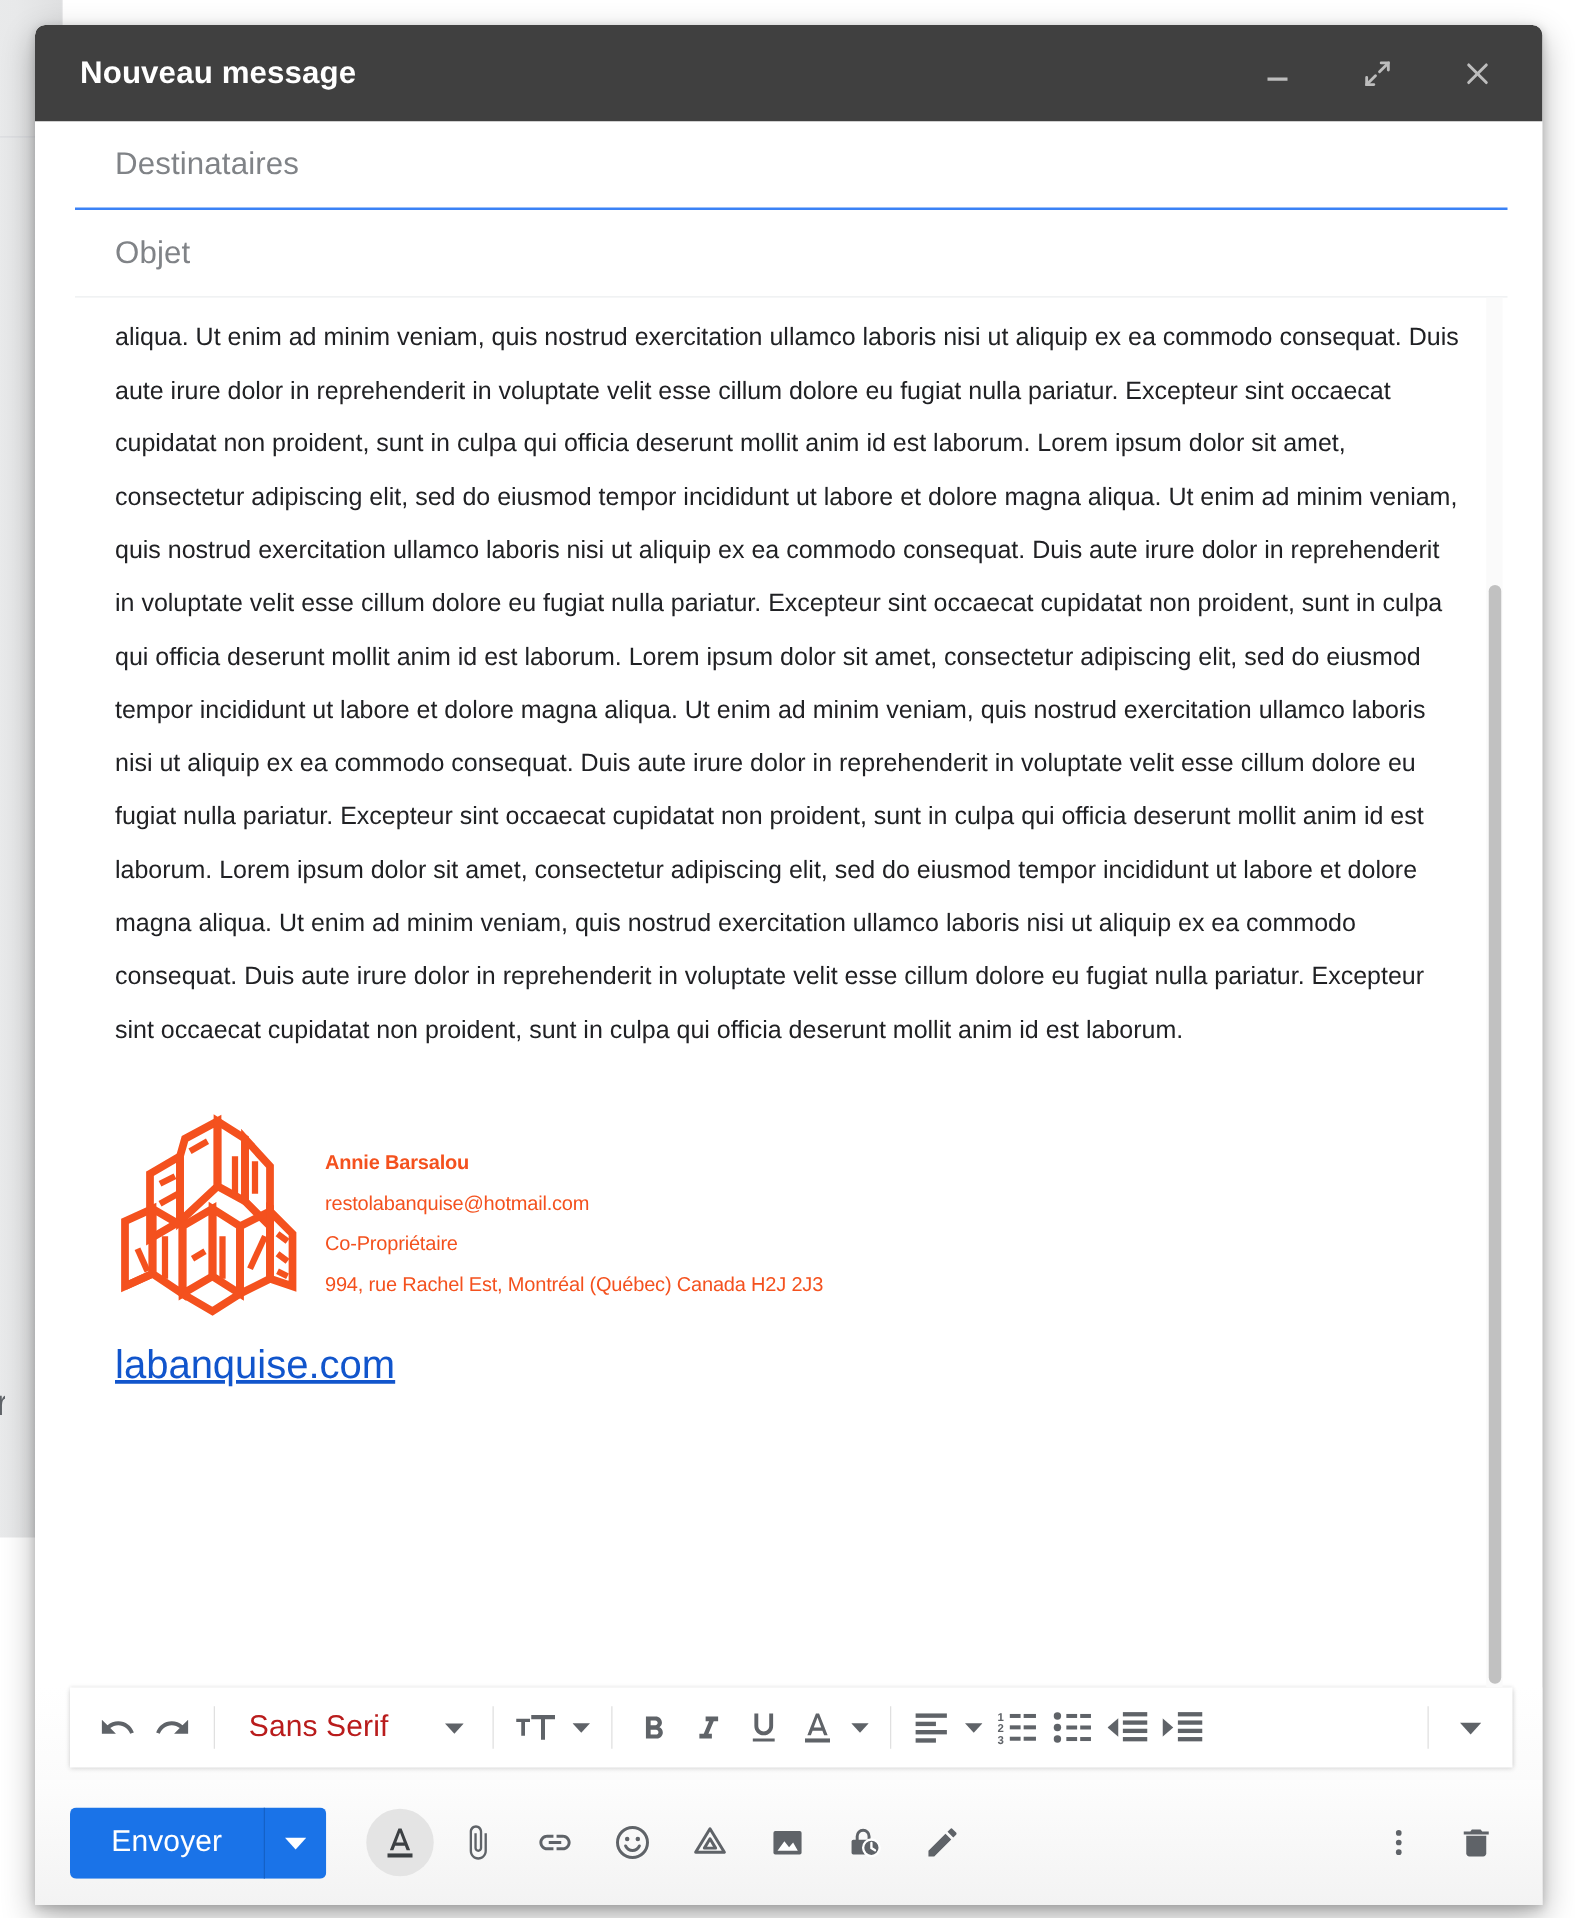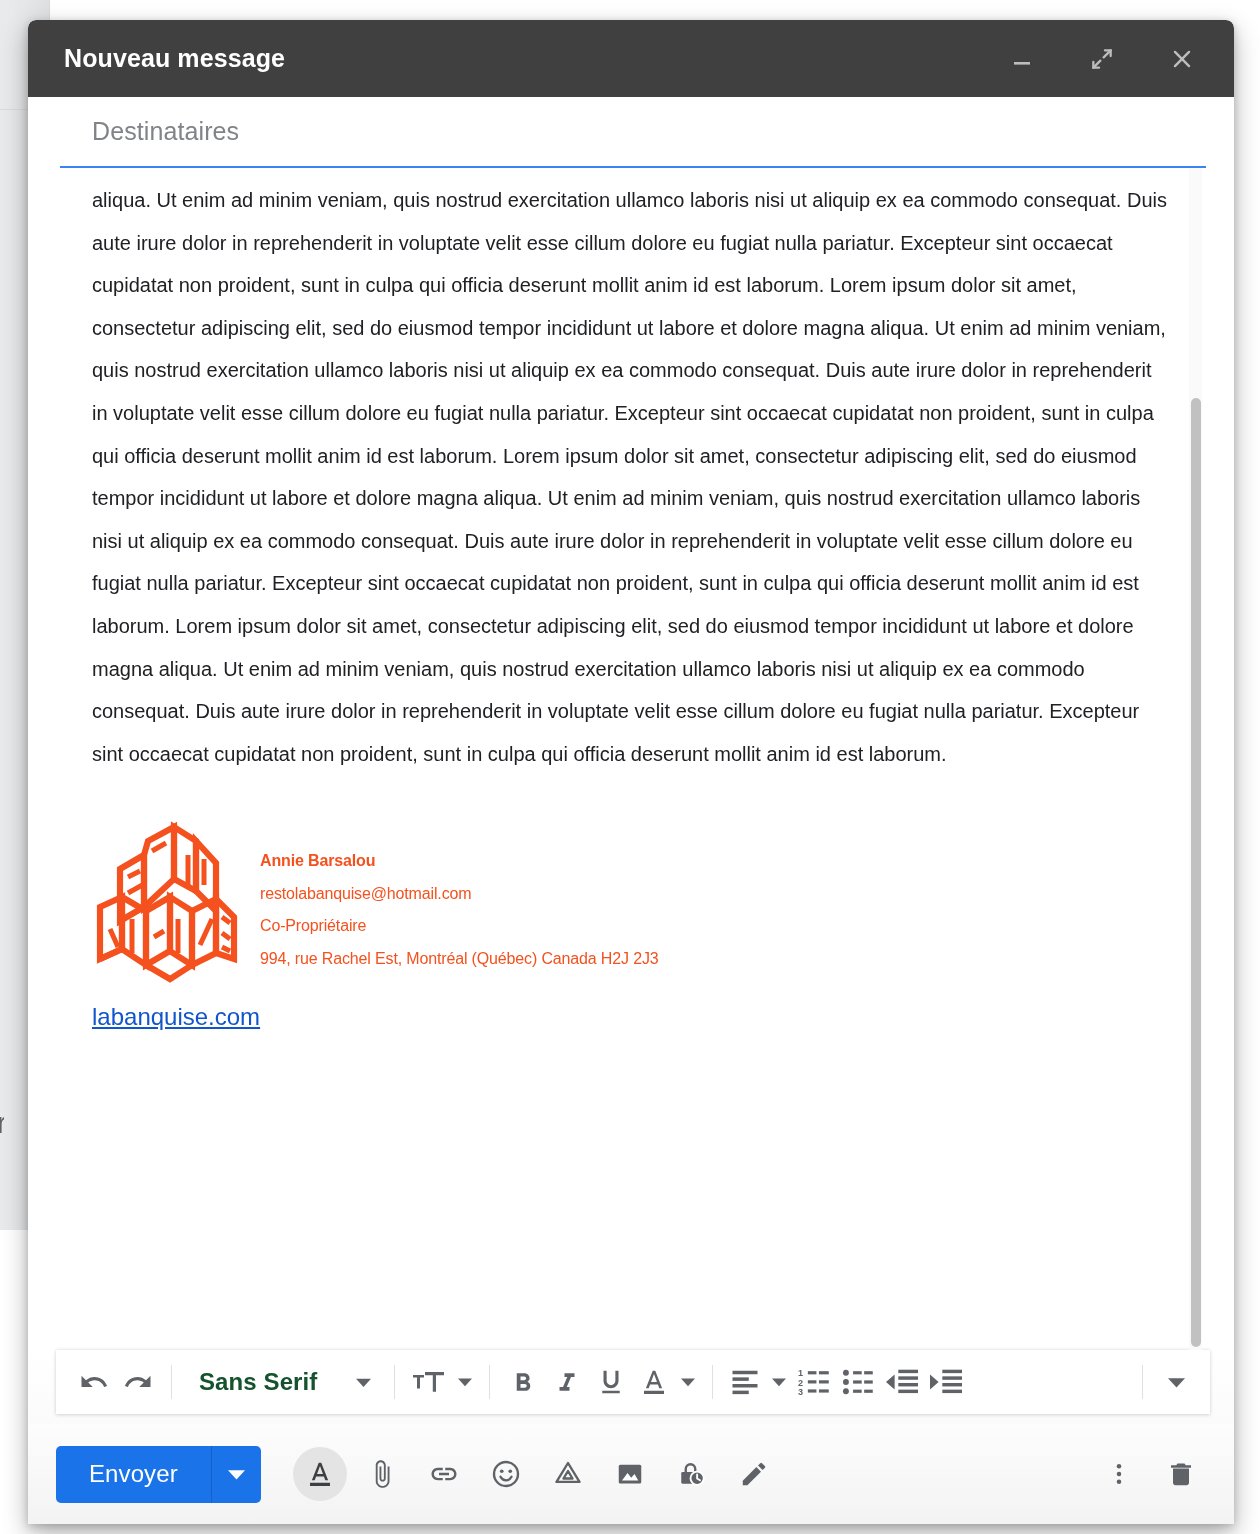--- a/index.html
+++ b/index.html
@@ -125,21 +125,21 @@
     padding-top: 26px;
     color: #F4511E;
     font-size: 16px;
     line-height: 32.5px;
     letter-spacing: -.15px;
   }
   #sig-name { font-weight: bold; }
   #sig-link-wrap { margin-top: 16px; }
   #sig-link {
     color: #1155cc;
-    font-size: 24px;
+    font-size: 32px;
     text-decoration: underline;
     cursor: pointer;
   }
 
   
   #body-scrollbar {
     position: absolute;
     right: 32px; top: 0; bottom: 0;
     width: 13px;
     background: #fafafa;
@@ -173,21 +173,21 @@
     cursor: pointer; border-radius: 3px;
     color: #5f6368;
     padding: 0 6px;
   }
   .tb-sep { width: 1px; height: 34px; background: #e0e0e0; margin: 0 11px; flex: 0 0 1px; }
   #font-family-btn {
     min-width: 200px; justify-content: space-between;
     padding: 0 12px 0 16px;
   }
   #font-family-label {
-    font-size: 24px; color: #14532d; font-weight: bold;
+    font-size: 24px; color: #b91c1c; font-weight: normal;
     letter-spacing: .1px;
   }
   .caret { margin-left: 12px; }
   .tb-spacer { flex: 1 1 auto; }
 
   
   #bottom-bar {
     flex: 0 0 auto;
     height: 100px;
     display: flex; align-items: center;
@@ -258,20 +258,25 @@
       </svg>
     </div>
   </div>
 
   <div class="field-row" id="recipients-row">
     <div class="field-inner">
       <span class="field-placeholder">Destinataires</span>
     </div>
   </div>
 
+  <div class="field-row" id="subject-row">
+    <div class="field-inner">
+      <span class="field-placeholder">Objet</span>
+    </div>
+  </div>
 
   <div id="body-wrap">
     <div id="body-scroll">
       <div id="body-text">aliqua. Ut enim ad minim veniam, quis nostrud exercitation ullamco laboris nisi ut aliquip ex ea commodo consequat. Duis aute irure dolor in reprehenderit in voluptate velit esse cillum dolore eu fugiat nulla pariatur. Excepteur sint occaecat cupidatat non proident, sunt in culpa qui officia deserunt mollit anim id est laborum. Lorem ipsum dolor sit amet, consectetur adipiscing elit, sed do eiusmod tempor incididunt ut labore et dolore magna aliqua. Ut enim ad minim veniam, quis nostrud exercitation ullamco laboris nisi ut aliquip ex ea commodo consequat. Duis aute irure dolor in reprehenderit in voluptate velit esse cillum dolore eu fugiat nulla pariatur. Excepteur sint occaecat cupidatat non proident, sunt in culpa qui officia deserunt mollit anim id est laborum. Lorem ipsum dolor sit amet, consectetur adipiscing elit, sed do eiusmod tempor incididunt ut labore et dolore magna aliqua. Ut enim ad minim veniam, quis nostrud exercitation ullamco laboris nisi ut aliquip ex ea commodo consequat. Duis aute irure dolor in reprehenderit in voluptate velit esse cillum dolore eu fugiat nulla pariatur. Excepteur sint occaecat cupidatat non proident, sunt in culpa qui officia deserunt mollit anim id est laborum. Lorem ipsum dolor sit amet, consectetur adipiscing elit, sed do eiusmod tempor incididunt ut labore et dolore magna aliqua. Ut enim ad minim veniam, quis nostrud exercitation ullamco laboris nisi ut aliquip ex ea commodo consequat. Duis aute irure dolor in reprehenderit in voluptate velit esse cillum dolore eu fugiat nulla pariatur. Excepteur sint occaecat cupidatat non proident, sunt in culpa qui officia deserunt mollit anim id est laborum.</div>
 
       <div id="signature">
         <div id="sig-logo">
           <svg width="150" height="168" viewBox="0 0 150 168">
             <g fill="none" stroke="#F4511E" stroke-width="6.2" stroke-linejoin="miter">
 

